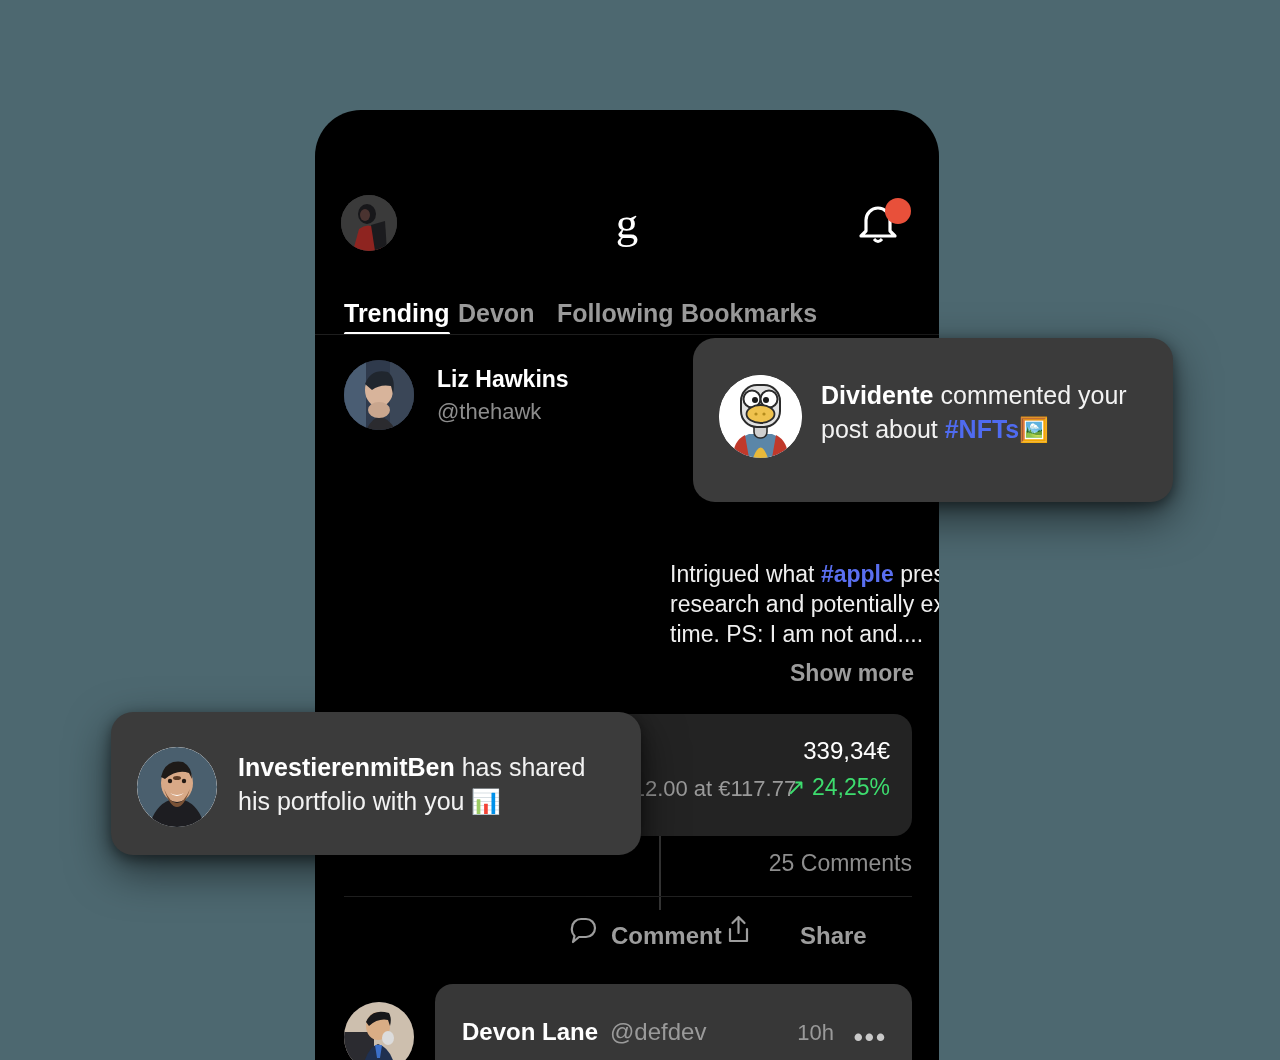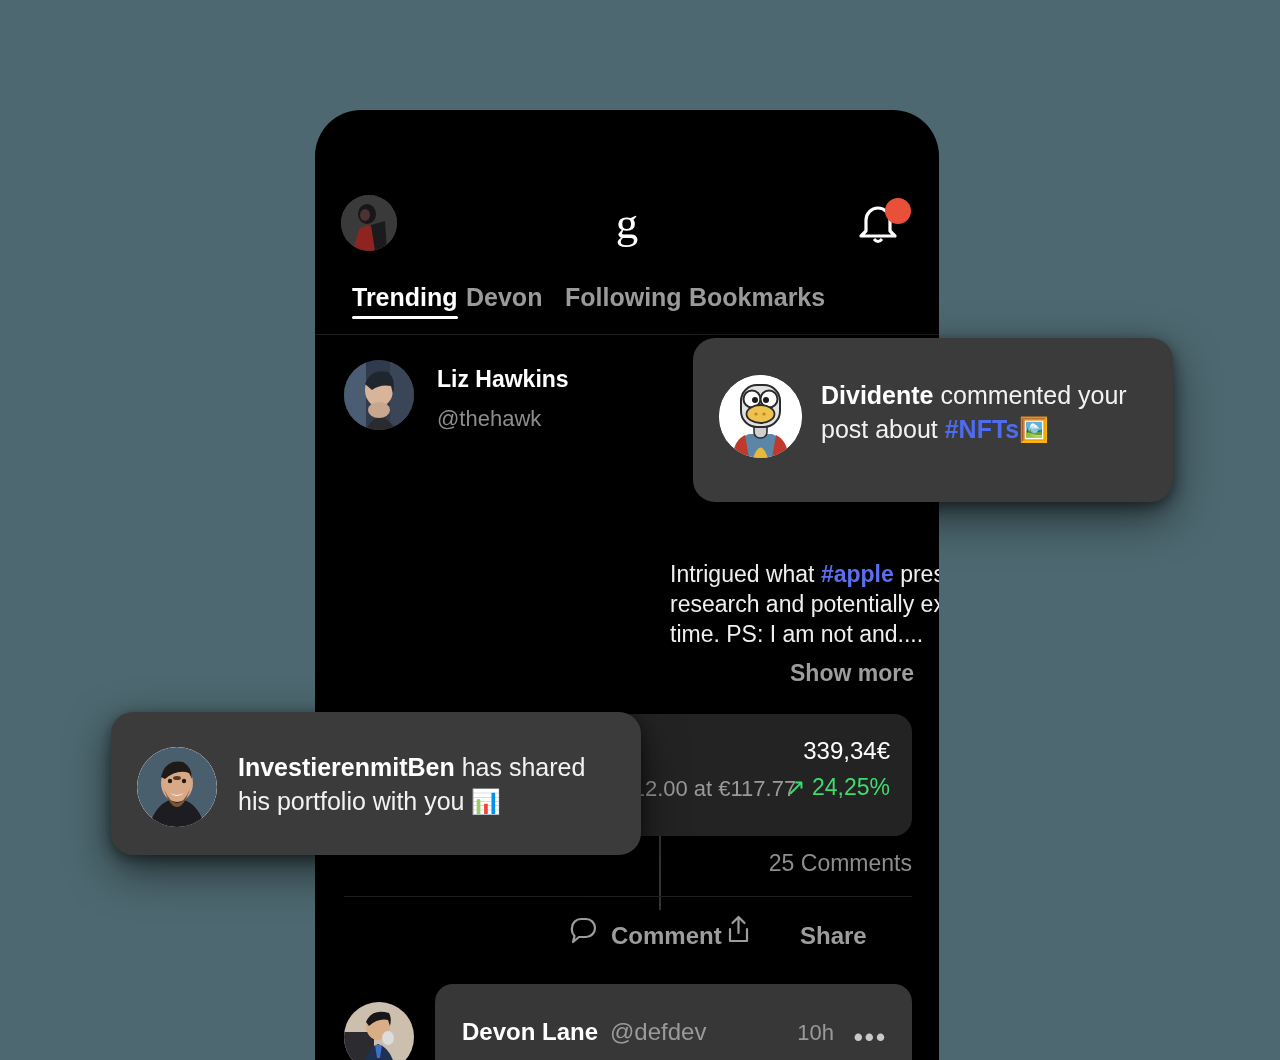--- a/index.html
+++ b/index.html
@@ -36,21 +36,21 @@
   .bell-wrap{
     position:absolute; right:26px; top:88px; width:56px; height:52px;
   }
   .bell-dot{
     position:absolute; right:2px; top:0px; width:26px; height:26px;
     border-radius:50%;
   }
 
   
   .tabs{
-    position:absolute; left:0; top:165px; width:624px; height:59px;margin-left:8px;
+    position:absolute; left:0; top:181px; width:624px; height:59px;
   }
   .tab{
     position:absolute; top:0; font-size:25px; font-weight:700;
     color:#9a9a9a; line-height:44px; white-space:nowrap;
   }
   .tab.active{ color:#fff; }
   .tab .ul{
     position:absolute; left:0; bottom:0; height:3px; width:100%;
     background:#fff; border-radius:2px;
   }
@@ -65,21 +65,21 @@
   .avatar-post{
     position:absolute; left:0; top:0; width:70px; height:70px;
     border-radius:50%; overflow:hidden; background:#2b3240;
   }
   .post-name{
     position:absolute; left:93px; top:6px; color:#fff;
     font-size:23px; font-weight:700; white-space:nowrap;
   }
   .post-handle{
     position:absolute; left:93px; top:39px; color:#8d8d8d;
-    font-size:22px; white-space:nowrap;margin-top:7px;
+    font-size:22px; white-space:nowrap;
   }
   .thread-line{
     position:absolute; left:344px; top:445px; width:2px; height:131px;
     background:#343434;
   }
   .post-body{
     position:absolute; left:355px; top:225px; width:540px;
     color:#efefef; font-size:23px; line-height:30px;
   }
   .post-body .hash{ color:#5a6ff0; font-weight:700; }

